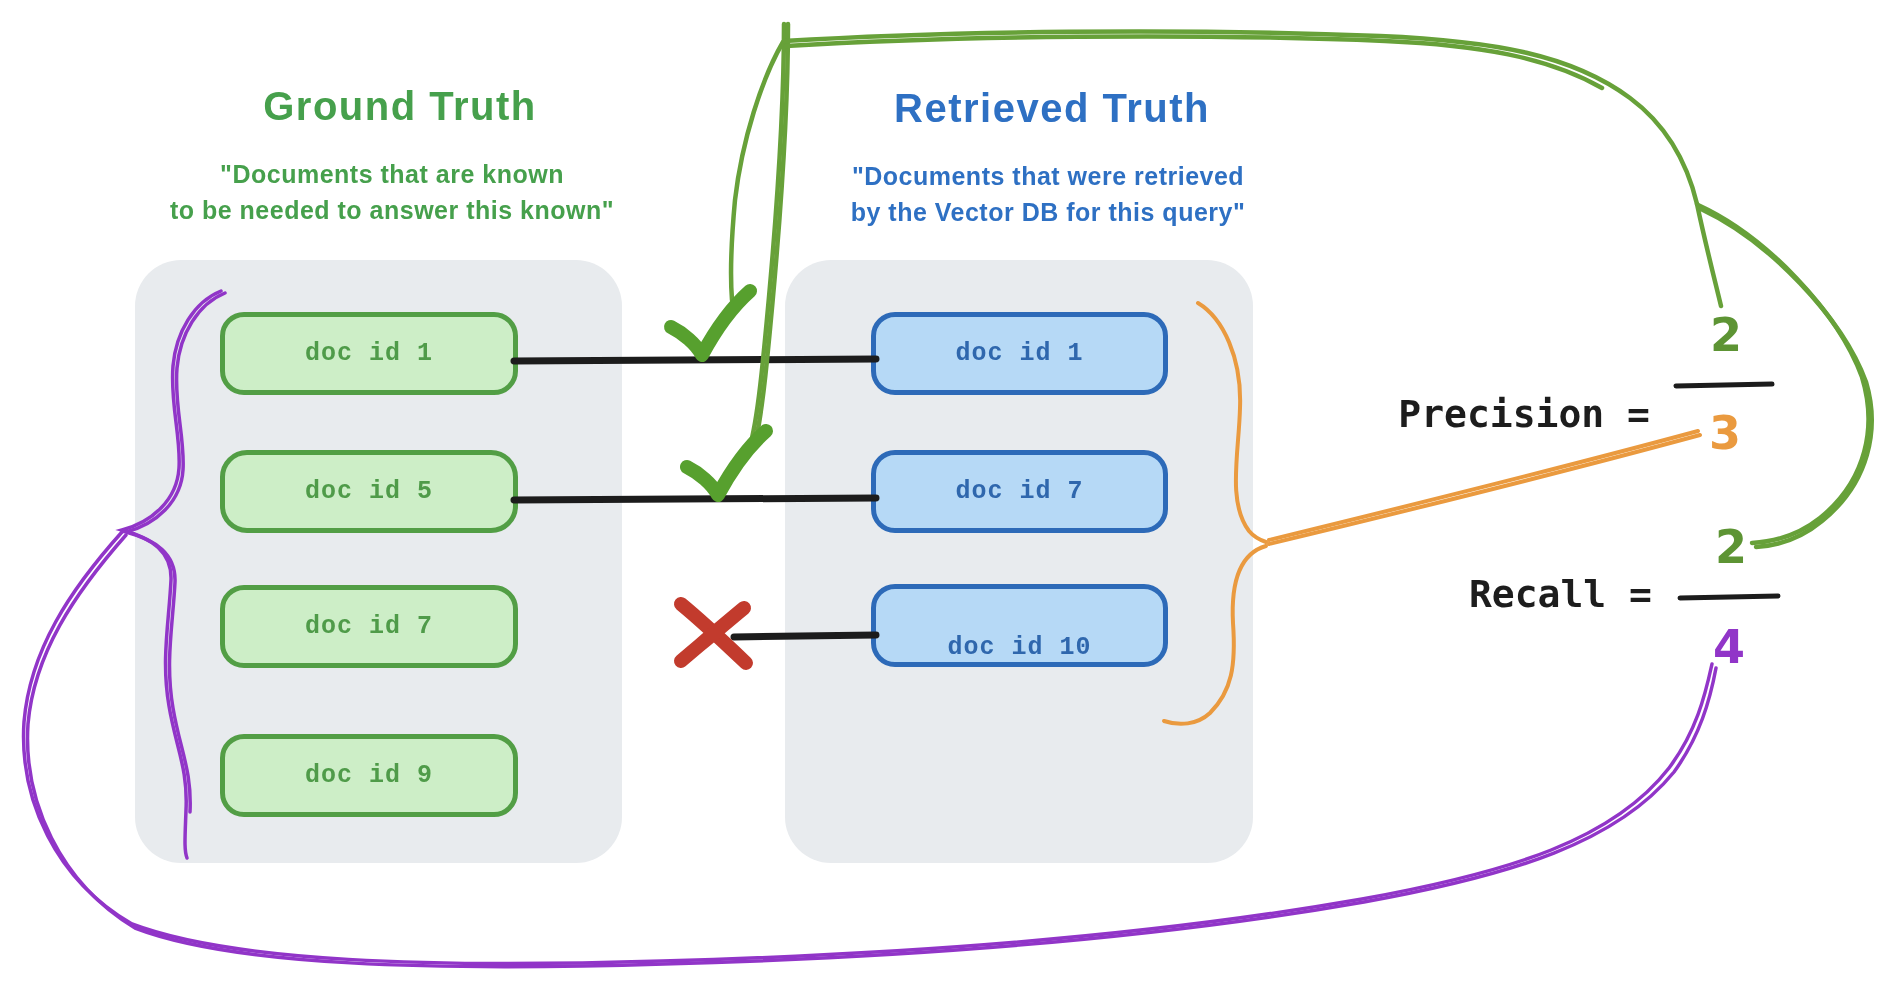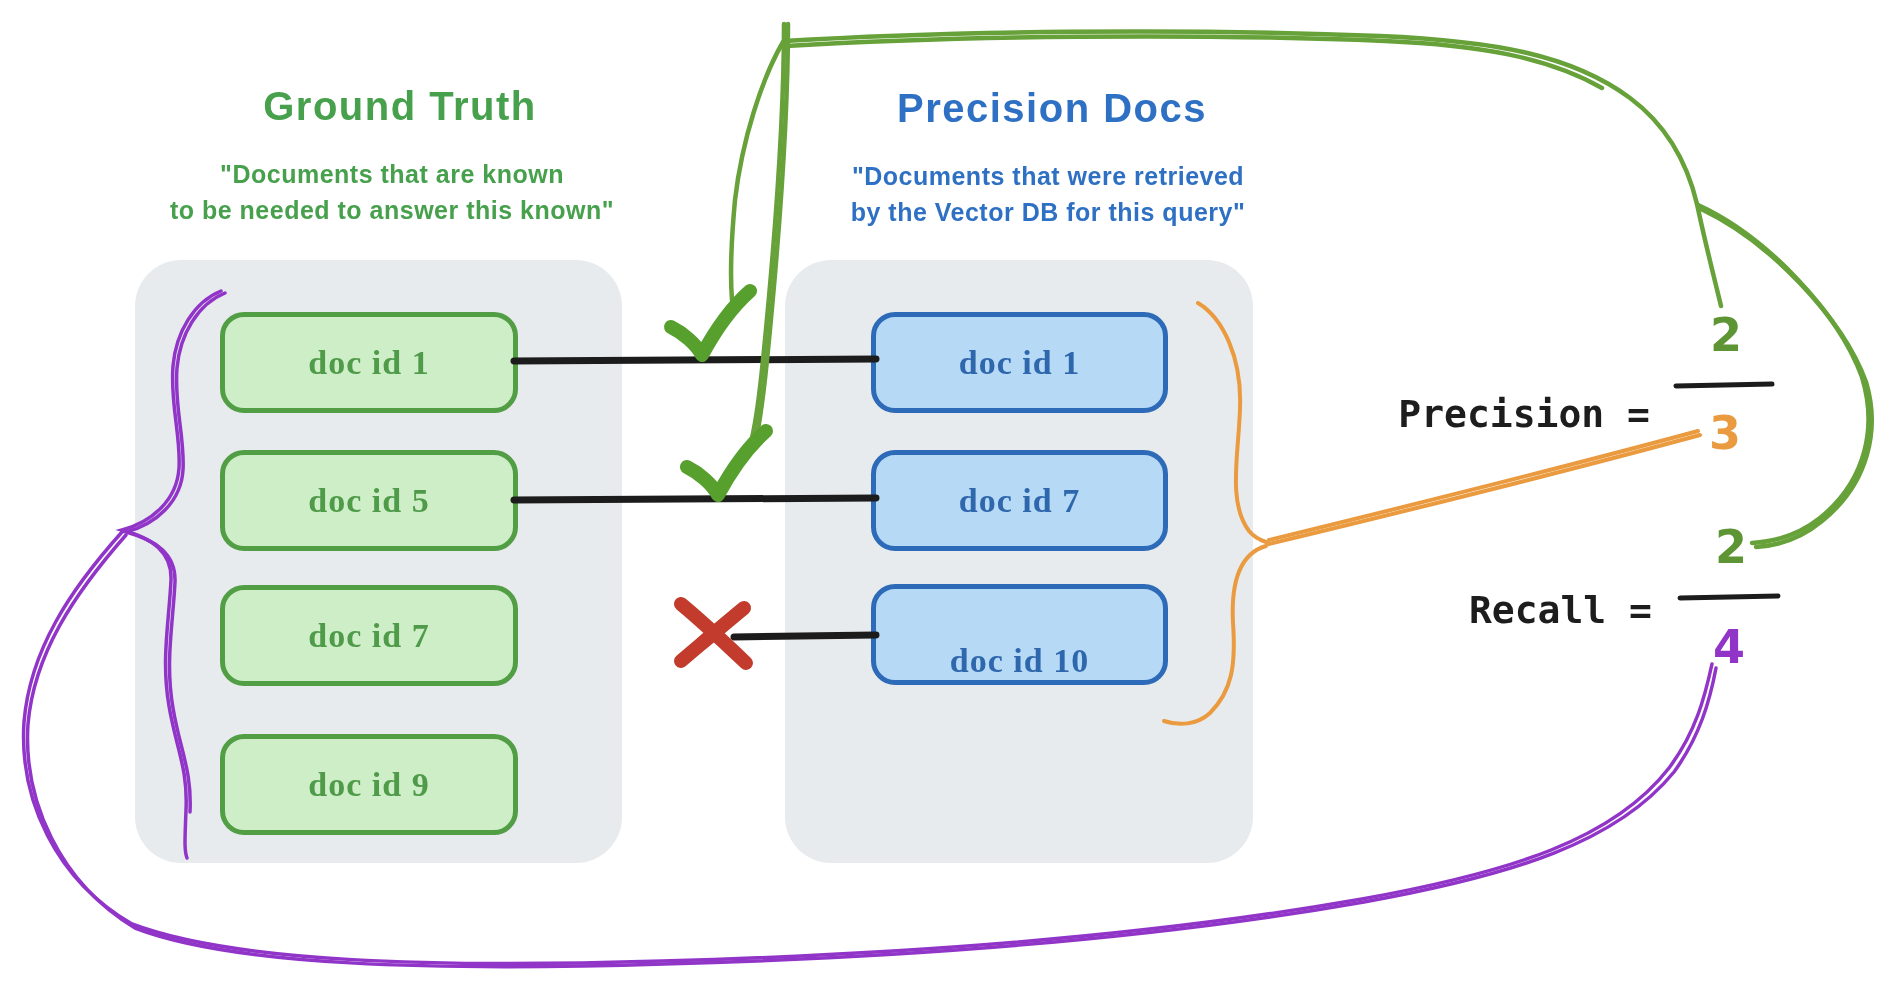--- a/index.html
+++ b/index.html
@@ -11,26 +11,26 @@
     font-family:"Liberation Sans",sans-serif;
     padding-left:14px;
   }
   .panel{
     position:absolute;
     background:#e8ebee;
     border-radius:46px;
   }
   .doc-box{
     position:absolute;
-    width:298px;height:101px;
+    width:298px;height:83px;
     border-radius:24px;
     box-sizing:border-box;
     display:flex;align-items:center;justify-content:center;
-    font-family:Liberation Serif, serif;
-    font-size:34px;font-weight:600;letter-spacing:1px;
+    font-family:Liberation Mono, monospace;
+    font-size:25px;font-weight:600;letter-spacing:1px;
   }
   .doc-box.green{
     background:#cdeec7;border:5px solid #529e45;color:#4f9b49;
   }
   .doc-box.blue{
     width:297px;
     background:#b6d9f6;border:5px solid #2d6ab8;color:#2f67ad;
   }
   .col-title{
     position:absolute;
@@ -65,31 +65,31 @@
 <body>
 
 <div id="canvas">
 
   <div class="col-title green-text" style="left:200px;top:84px;width:400px;">Ground Truth</div>
   <div class="col-sub green-text" style="left:112px;top:156px;width:560px;">
     <div>"Documents that are known</div>
     <div>to be needed to answer this known"</div>
   </div>
 
-  <div class="col-title blue-text" style="left:852px;top:86px;width:400px;">Precision Docs</div>
+  <div class="col-title blue-text" style="left:852px;top:86px;width:400px;">Retrieved Truth</div>
   <div class="col-sub blue-text" style="left:768px;top:158px;width:560px;">
     <div>"Documents that were retrieved</div>
     <div>by the Vector DB for this query"</div>
   </div>
 
   <div class="panel" style="left:135px;top:260px;width:487px;height:603px;"></div>
   <div class="doc-box green" style="left:220px;top:312px;">
     <span>doc id 1</span>
   </div>
-  <div class="doc-box green" style="left:220px;top:450px;">
+  <div class="doc-box green" style="left:220px;top:450px;border-radius:27px;">
     <span>doc id 5</span>
   </div>
   <div class="doc-box green" style="left:220px;top:585px;">
     <span>doc id 7</span>
   </div>
   <div class="doc-box green" style="left:220px;top:734px;">
     <span>doc id 9</span>
   </div>
 
   <div class="panel" style="left:785px;top:260px;width:468px;height:603px;"></div>
@@ -100,21 +100,21 @@
     <span>doc id 7</span>
   </div>
   <div class="doc-box blue" style="left:871px;top:584px;align-items:flex-end;">
     <span>doc id 10</span>
   </div>
 
   <div class="formula-label" style="left:1330px;top:368px;width:320px;margin-top:24px;">Precision =</div>
   <div class="frac-num" style="left:1694px;top:312px;color:#5d9434;">2</div>
   <div class="frac-num" style="left:1693px;top:410px;color:#ea9a3f;">3</div>
 
-  <div class="formula-label" style="left:1330px;top:588px;width:322px;text-align:right;">Recall =</div>
+  <div class="formula-label" style="left:1330px;top:572px;width:322px;text-align:right;">Recall =</div>
   <div class="frac-num" style="left:1699px;top:524px;color:#5d9434;">2</div>
   <div class="frac-num" style="left:1697px;top:624px;color:#9135c8;">4</div>
 
   <svg id="overlay" width="1894" height="988" viewBox="0 0 1894 988">
 
     <path d="M 514,361 L 876,359" stroke="#1c1c1c" stroke-width="7" stroke-linecap="round" fill="none"></path>
     <path d="M 514,500 L 876,498" stroke="#1c1c1c" stroke-width="7" stroke-linecap="round" fill="none"></path>
     <path d="M 734,637 L 876,635" stroke="#1c1c1c" stroke-width="7" stroke-linecap="round" fill="none"></path>
 
     <path d="M 1676,386 L 1772,384" stroke="#1c1c1c" stroke-width="5" stroke-linecap="round" fill="none"></path>

